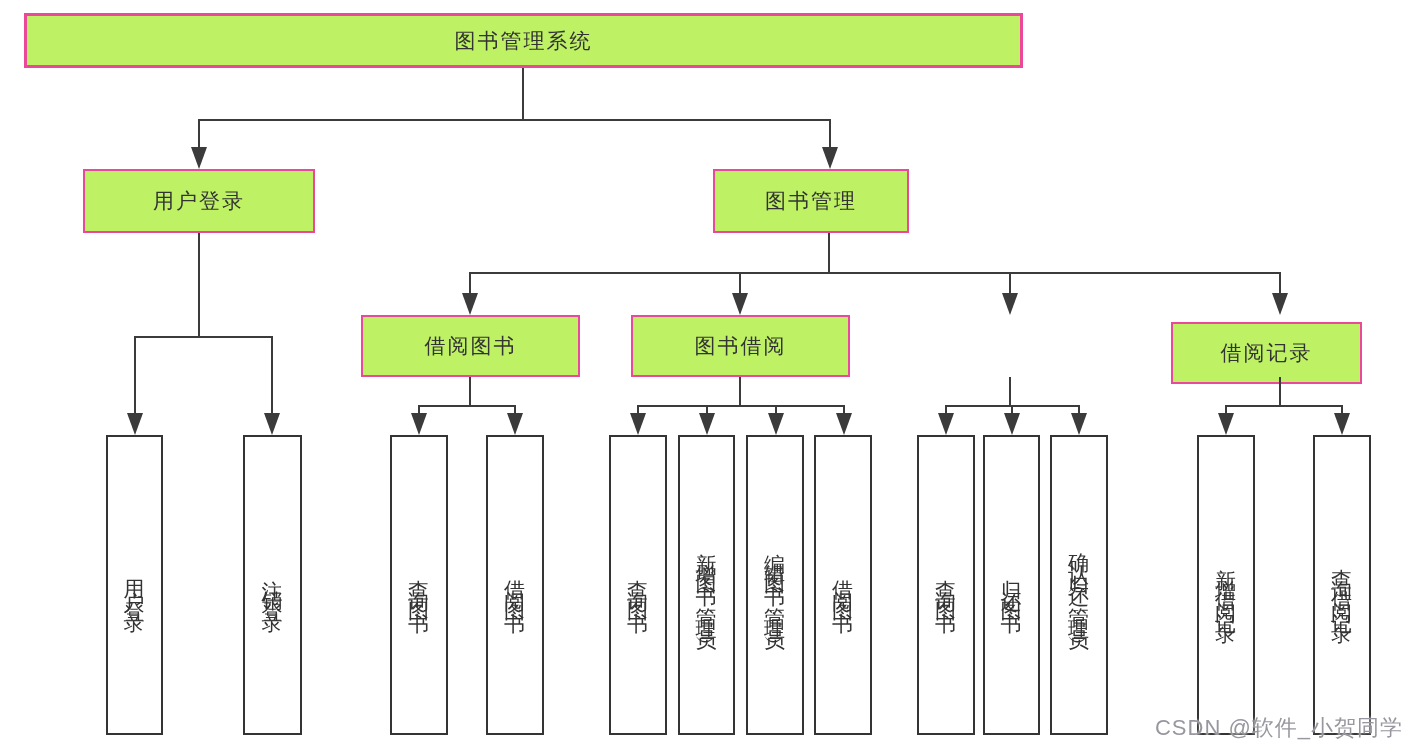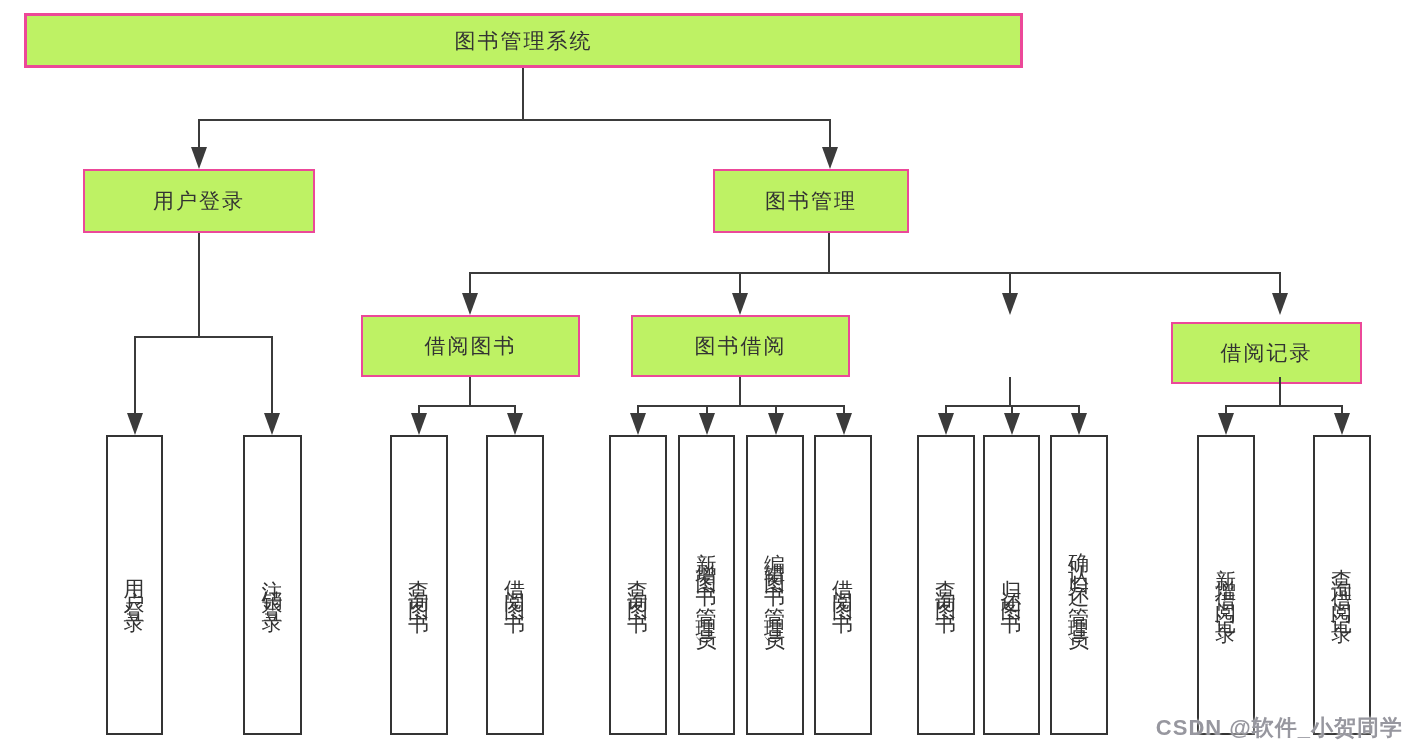--- a/index.html
+++ b/index.html
@@ -65,21 +65,20 @@
   
   .watermark {
     position: absolute;
     right: 2px;
     bottom: 4px;
     font-size: 22px;
     color: #97979f;
     letter-spacing: 1px;
     text-shadow: 0 0 3px #ffffff;
     white-space: nowrap;
-    font-weight: bold;
   }
 </style>
 </head>
 <body>
 
 <div id="canvas">
 
   <div class="hnode root" style="left:24px; top:13px; width:999px; height:55px;">
     <span>图书管理系统</span>
   </div>

